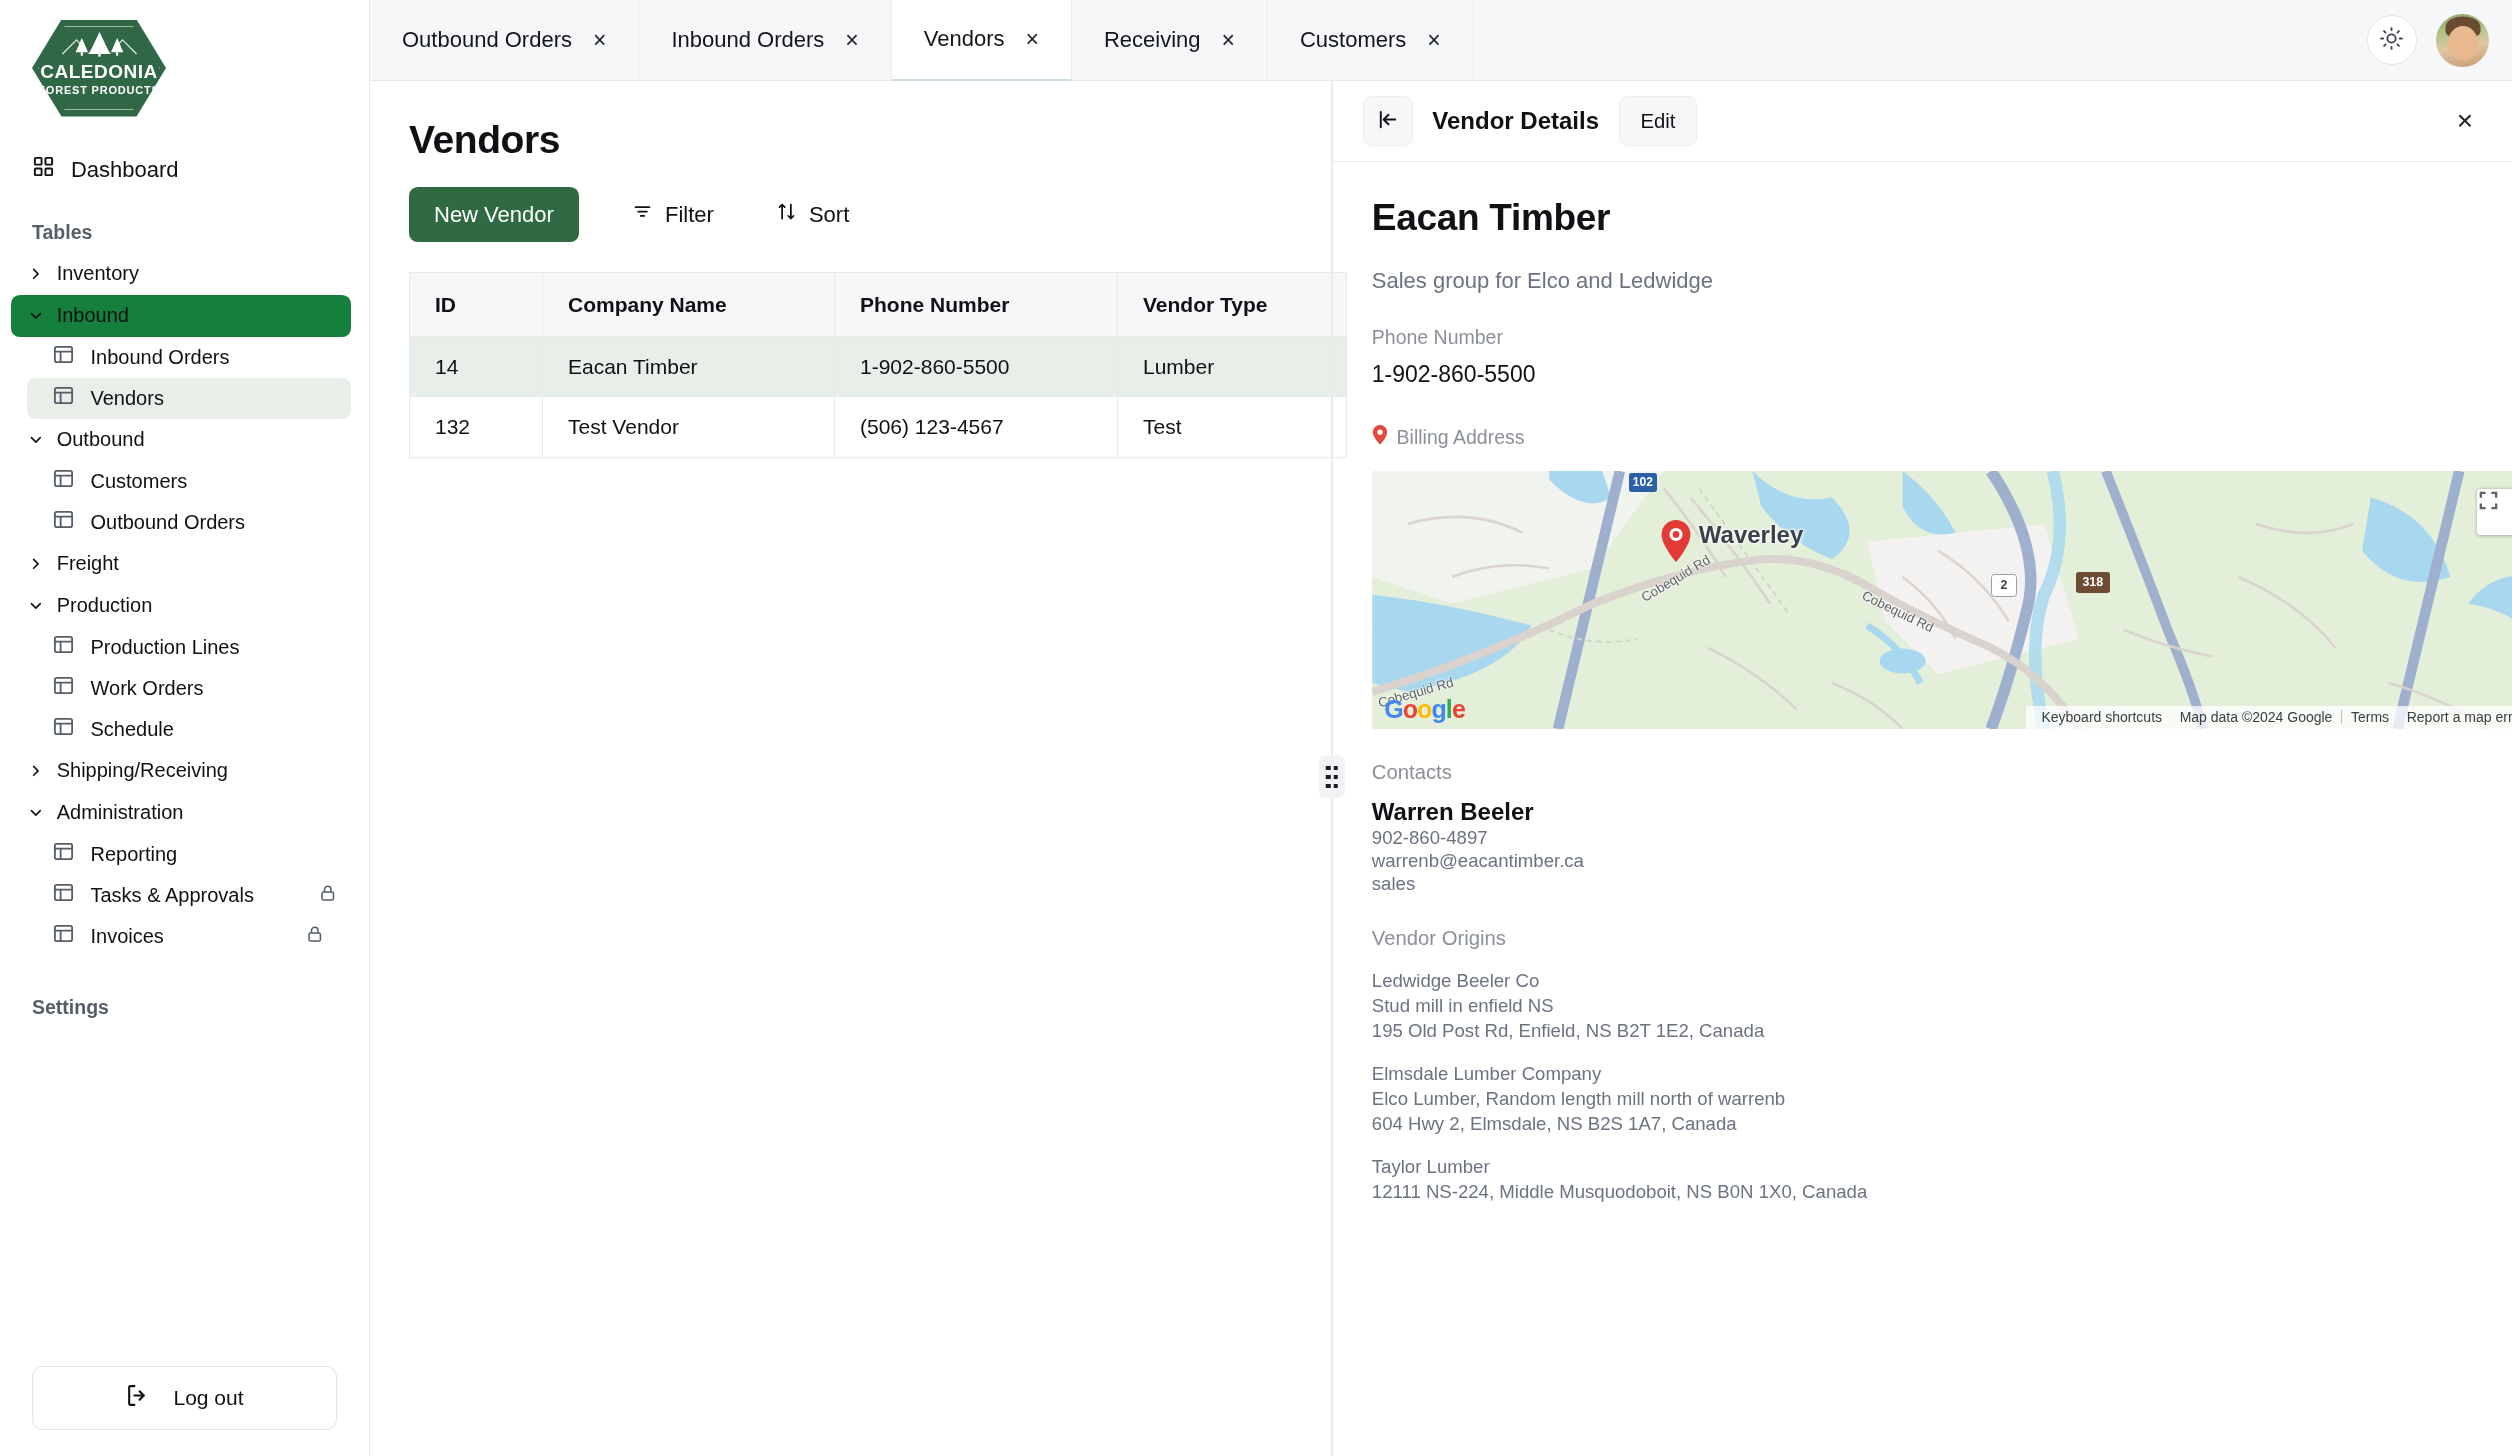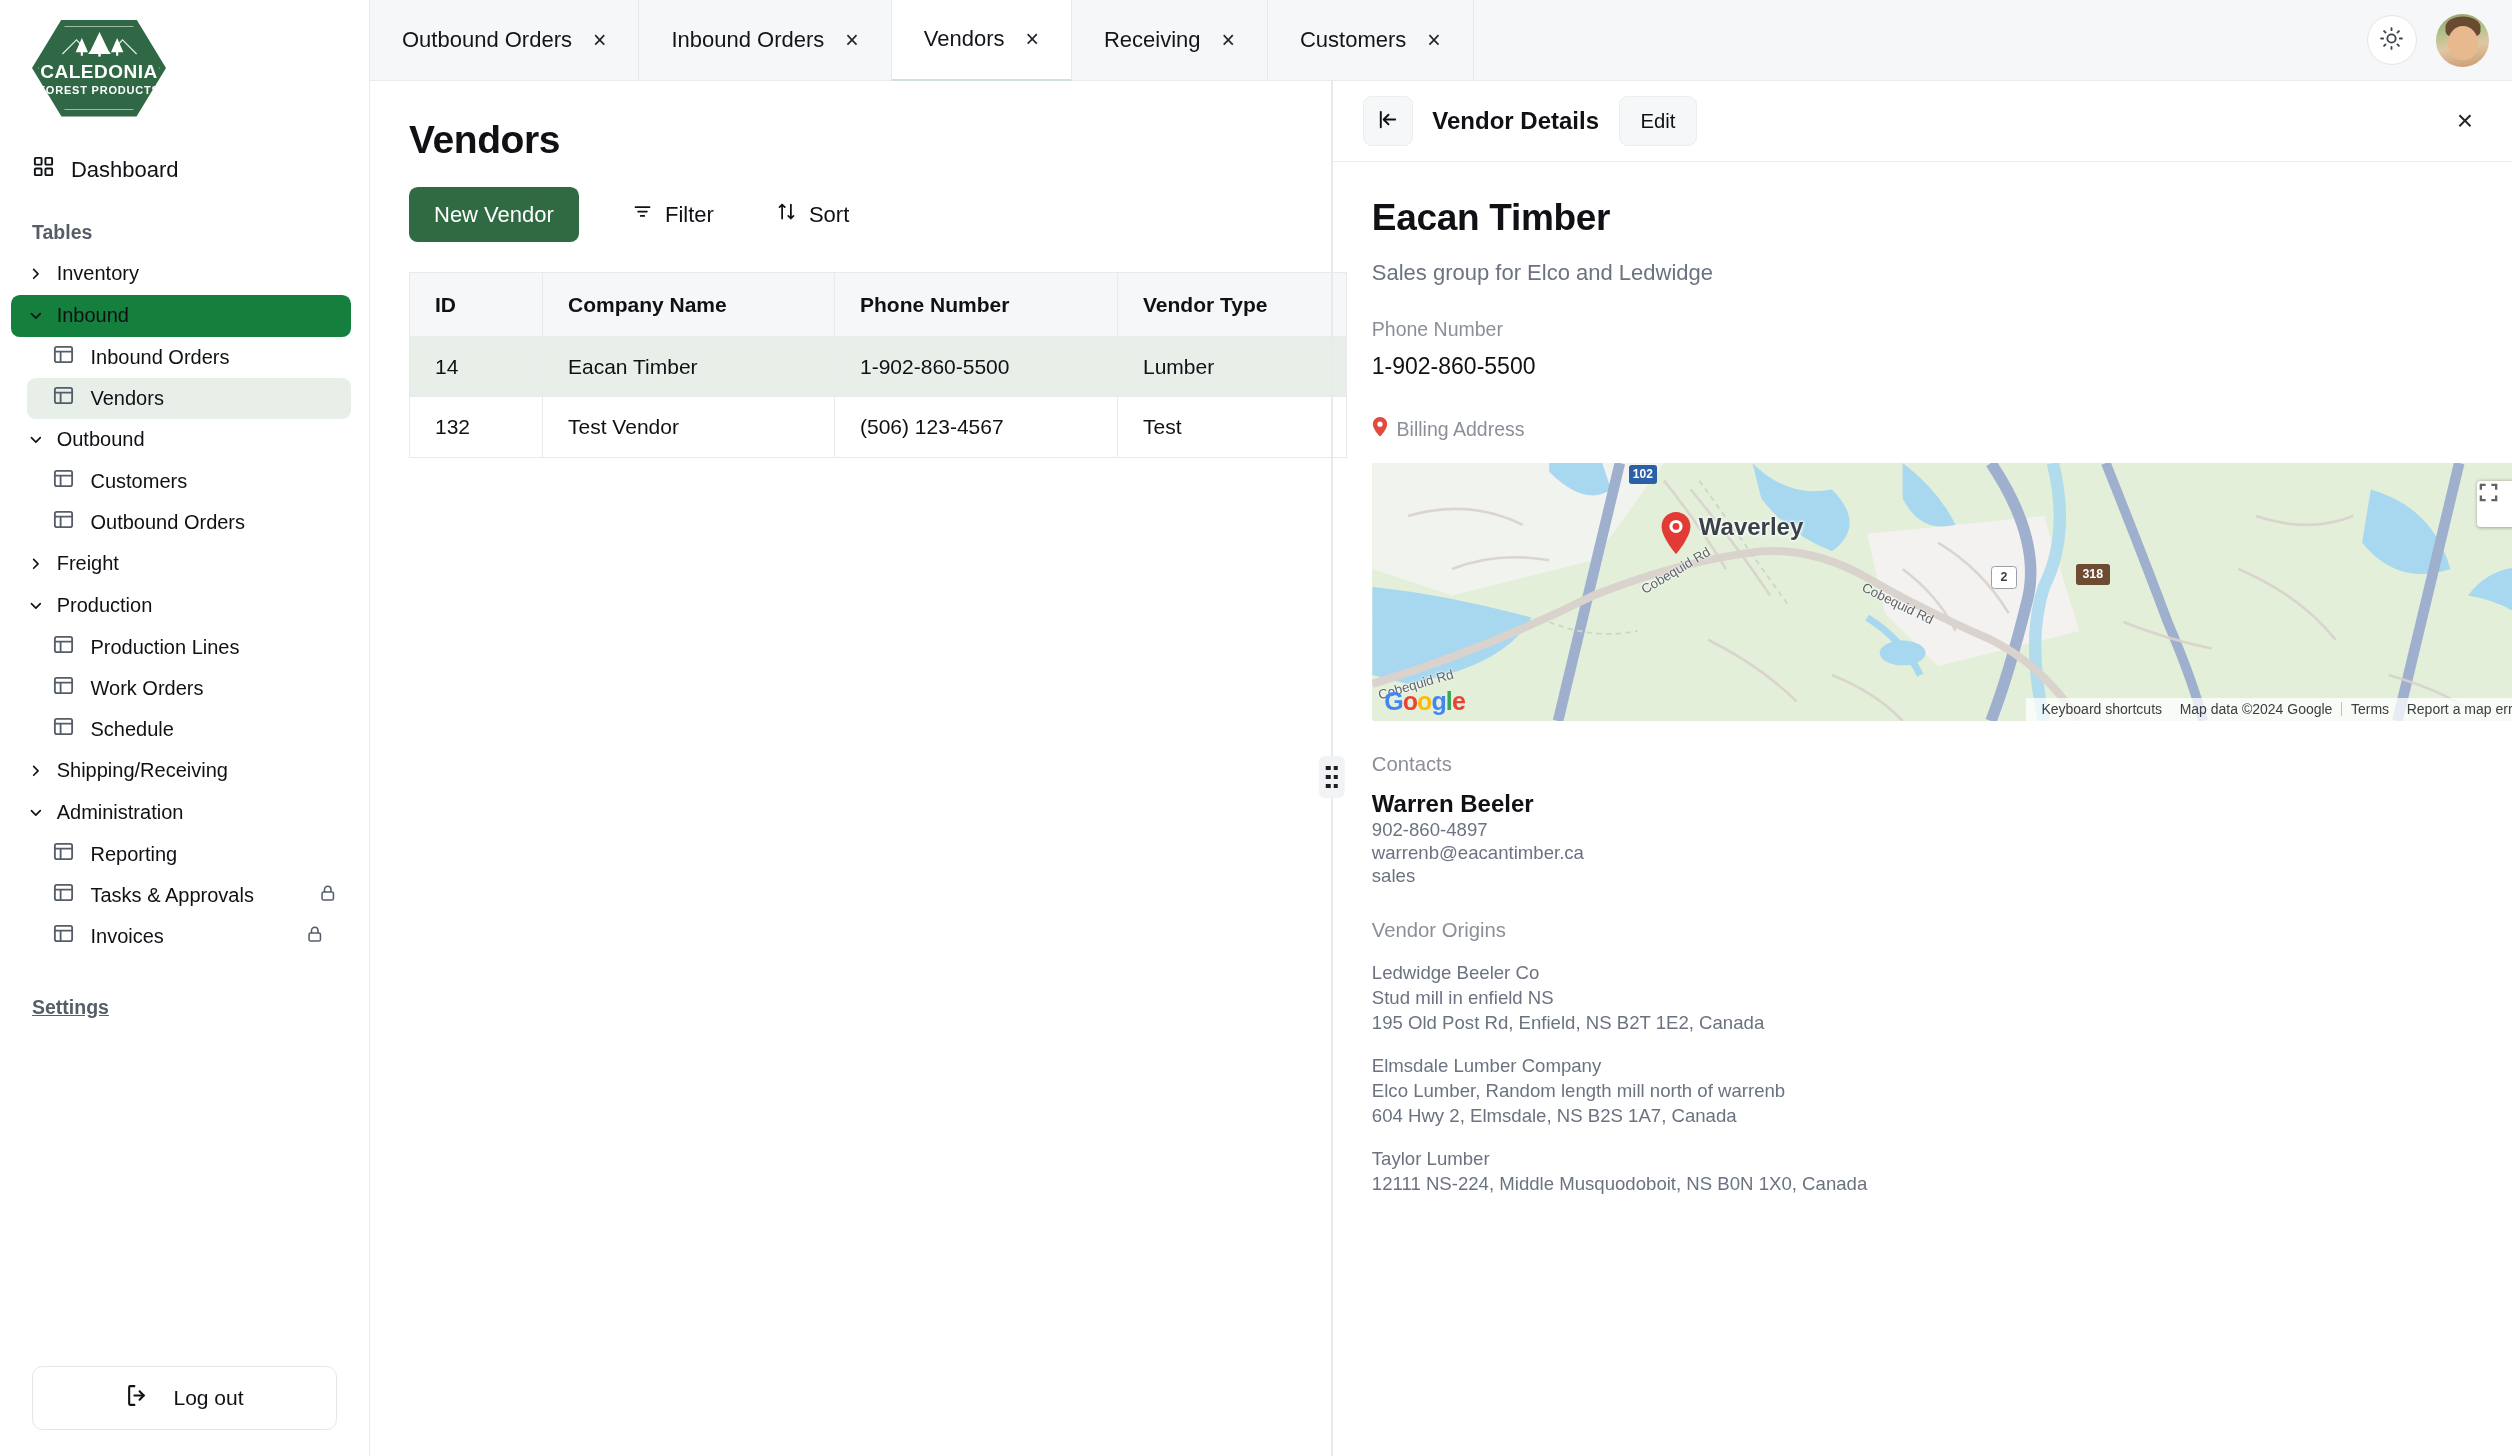--- a/index.html
+++ b/index.html
@@ -85,21 +85,21 @@
     padding-left: 25px;
     border-radius: 8.8px;
     font-size: 20px; cursor: pointer; color: #0f1115;
     position: relative;
   }
   .nav-child.selected { background: #e8efe9; }
   .nav-child .lock { position: absolute; }
   .chev { width: 17.7px; display: inline-flex; justify-content: center; }
   .settings-title {
     font-size: 19.5px; font-weight: 700; color: #555d68;
-    padding-left: 32px; margin-top: 39px; text-decoration: underline;
+    padding-left: 32px; margin-top: 39px;
   }
   .logout {
     margin: auto 32px 26.5px 32px;
     height: 64px;
     border: 1.3px solid #e4e5e7; border-radius: 10.6px;
     display: flex; align-items: center; justify-content: center; gap: 23px;
     font-size: 21px; font-weight: 500; cursor: pointer;
     background: #fff;
   }
 
@@ -237,21 +237,21 @@
     background: #f6f7f8; border: 1.3px solid #eceded; border-radius: 8.8px;
     height: 50px; padding: 0 21px; font-size: 20.3px; cursor: pointer;
     font-family: inherit; color: #0f1115;
   }
   .close-x {
     margin-left: auto; font-size: 28px; cursor: pointer; color: #20242b;
     line-height: 1; padding: 5.3px 8.8px;
   }
   .details-body { padding: 35px 39px 0 39px; overflow: hidden; }
   .vendor-name { font-size: 37px; font-weight: 700; letter-spacing: -0.3px; }
-  .vendor-sub { font-size: 22px; color: #6b7280; margin-top: 21px; }
+  .vendor-sub { font-size: 22px; color: #6b7280; margin-top: 29px; }
   .field-label { font-size: 19.5px; color: #8a8f98; margin-top: 32px; }
   .field-value { font-size: 23px; margin-top: 12.4px; }
   .addr-label {
     display: flex; align-items: center; gap: 8.8px;
     font-size: 19.5px; color: #8a8f98; margin-top: 37px;
   }
 
   
   .map {
     margin-top: 21px; width: 1169px; height: 258px;

